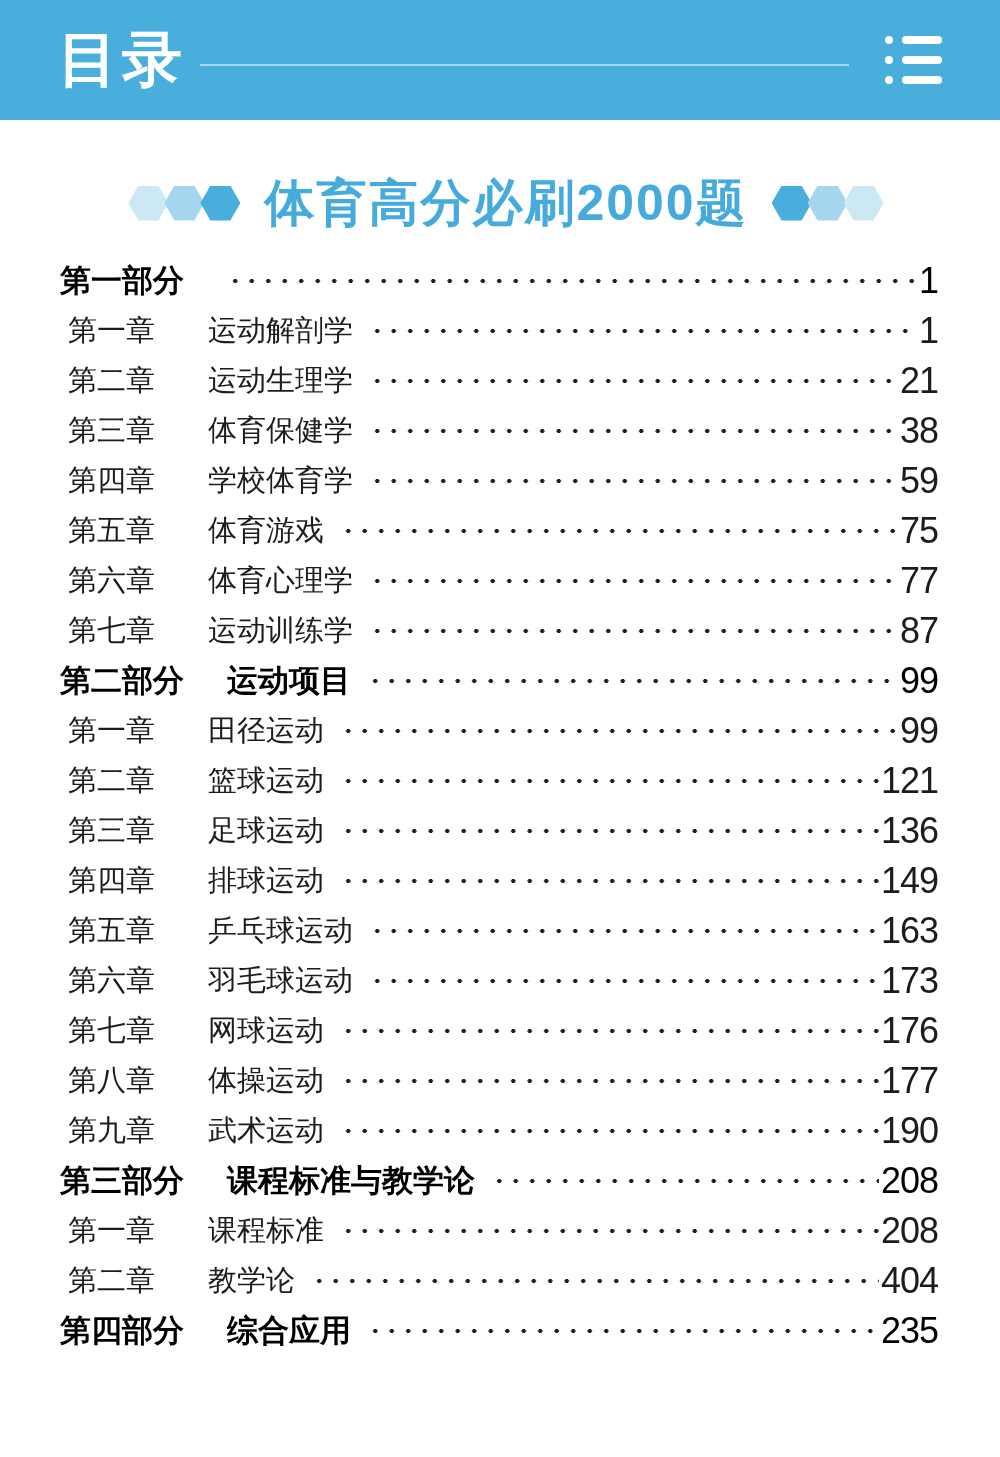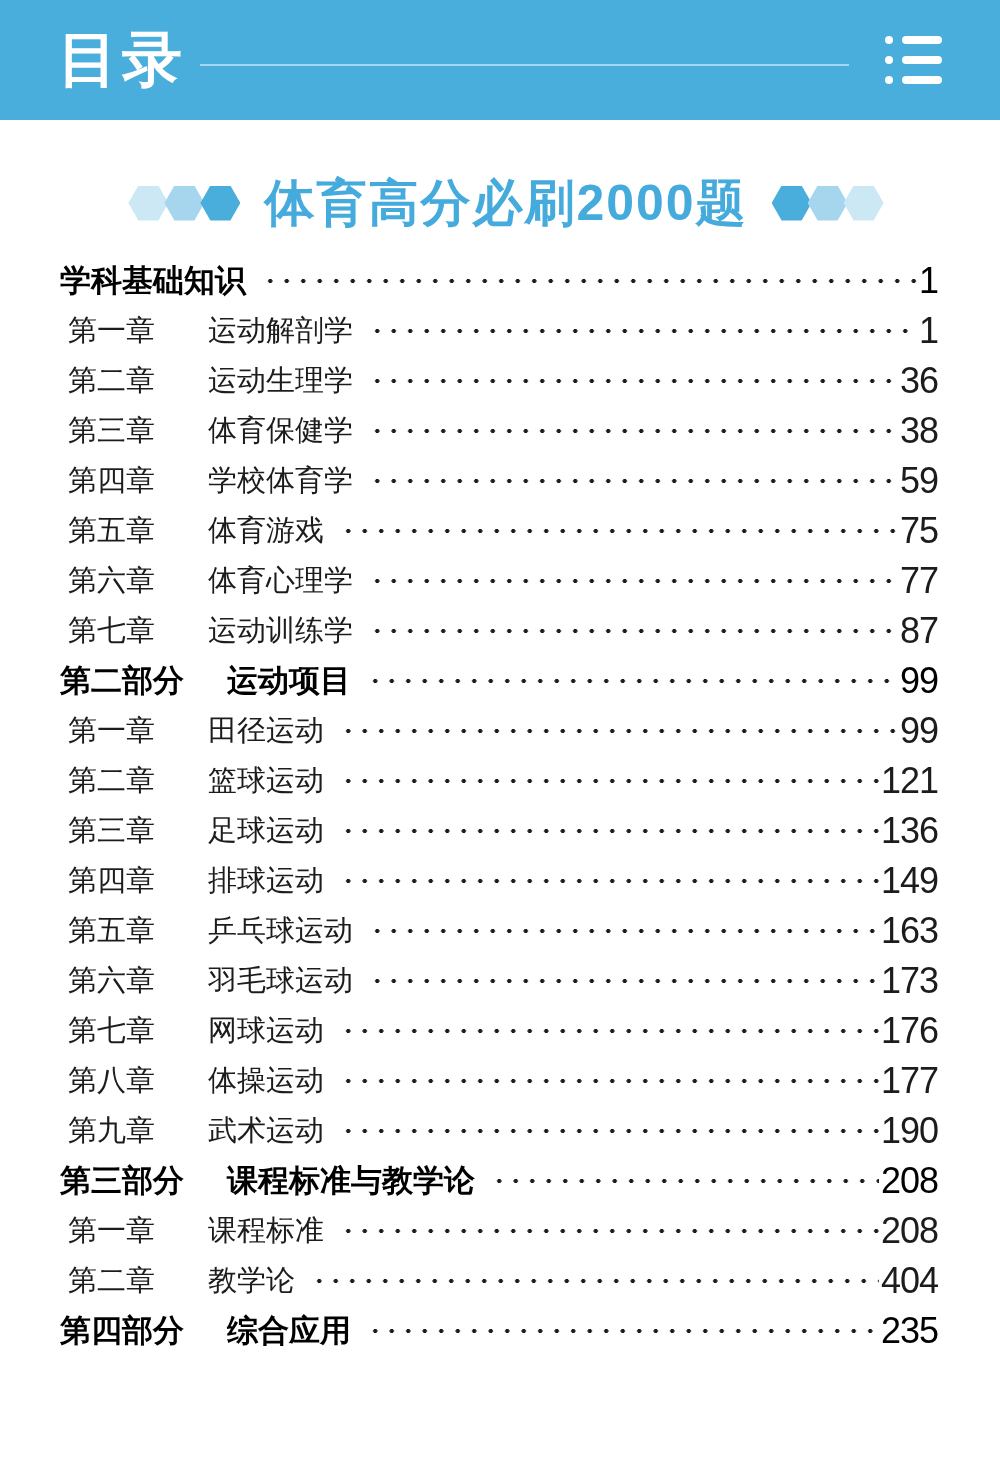--- a/index.html
+++ b/index.html
@@ -162,35 +162,35 @@
   <div class="book-title">体育高分必刷2000题</div>
   <div class="hexgroup">
     <span class="hex dark"></span>
     <span class="hex mid"></span>
     <span class="hex light"></span>
   </div>
 </div>
 
 <main class="toc">
     <div class="row part">
-    <span class="title">学科基础知识</span>
+    <span class="label">第一部分</span>
     <span class="leader"></span>
     <span class="page">1</span>
   </div>
     <div class="row chapter">
     <span class="label">第一章</span>
     <span class="title">运动解剖学</span>
     <span class="leader"></span>
     <span class="page">1</span>
   </div>
     <div class="row chapter">
     <span class="label">第二章</span>
     <span class="title">运动生理学</span>
     <span class="leader"></span>
-    <span class="page">36</span>
+    <span class="page">21</span>
   </div>
     <div class="row chapter">
     <span class="label">第三章</span>
     <span class="title">体育保健学</span>
     <span class="leader"></span>
     <span class="page">38</span>
   </div>
     <div class="row chapter">
     <span class="label">第四章</span>
     <span class="title">学校体育学</span>

